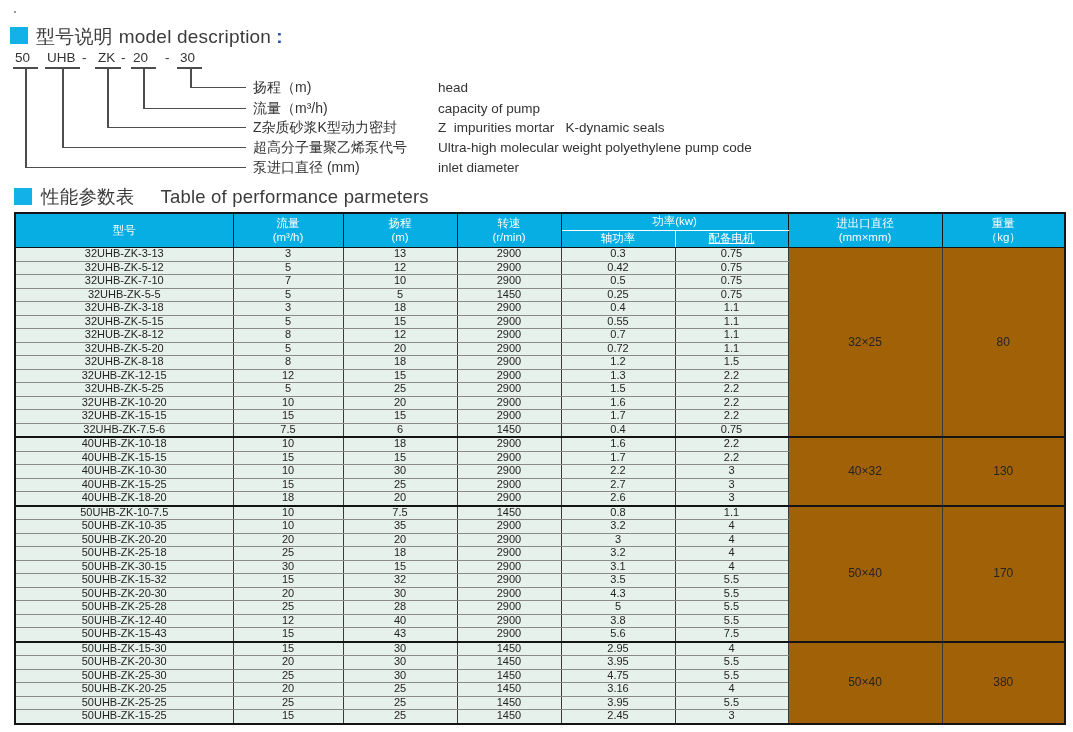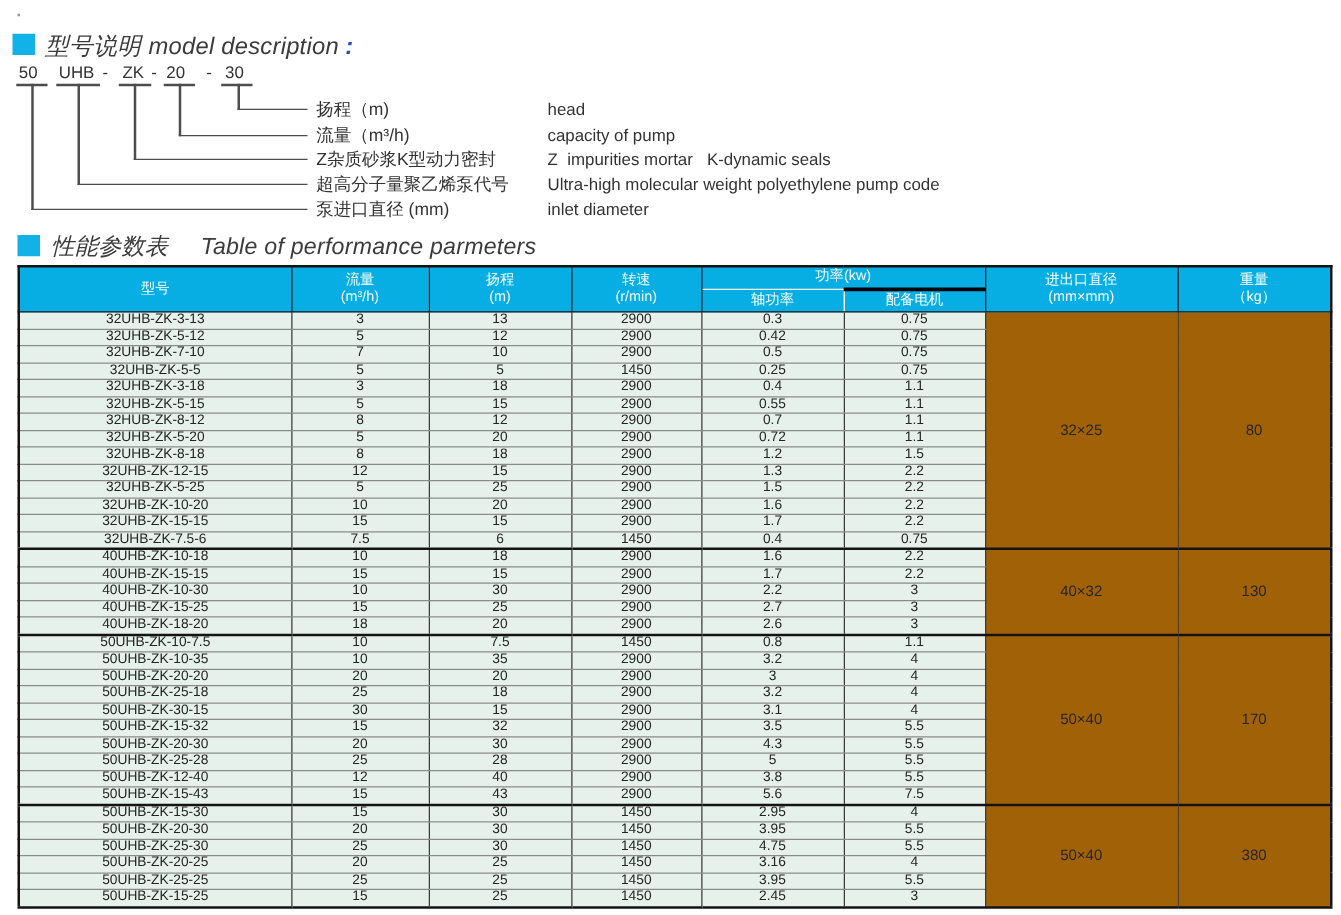--- a/index.html
+++ b/index.html
@@ -3,21 +3,21 @@
 <meta charset="utf-8">
 <style>
   html,body { margin:0; padding:0; }
   body {
     width:1073px; height:732px; background:#ffffff; position:relative;
     font-family:"Liberation Sans", sans-serif; color:#333; overflow:hidden;
   }
 
   
   .bullet { position:absolute; width:18px; height:17px; background:#12B2E8; }
-  .sec-title { position:absolute; font-size:19px; color:#3b3b3b; letter-spacing:0.2px; white-space:nowrap;font-style:italic; }
+  .sec-title { position:absolute; font-size:19px; color:#3b3b3b; letter-spacing:0.2px; white-space:nowrap; }
   .sec-title .en { margin-left:6px; }
   .sec-title .colon { color:#1E53AE; font-weight:bold; margin-left:5px; }
 
   
   .tok { position:absolute; top:50px; font-size:13.5px; color:#333; white-space:nowrap; }
   .hline, .vline { position:absolute; background:#4d4d4d; }
   .hline { height:1.5px; }
   .vline { width:1.5px; }
   .cn-label { position:absolute; left:253px; font-size:14px; color:#333; white-space:pre; line-height:17px; }
   .en-label { position:absolute; left:438px; font-size:13.5px; color:#333; white-space:pre; line-height:17px; }
@@ -28,21 +28,21 @@
     border-collapse:collapse; table-layout:fixed;
     border:2px solid #141414;
   }
   table.perf th {
     background:#06AEE4; color:#fff; font-weight:normal;
     font-size:11.5px; line-height:1.15; padding:0;
     border:1px solid #141414; height:16px;
   }
   table.perf th.power-span { border-bottom:1px solid #ffffff; }
   table.perf th.sub-shaft  { border-top:1px solid #ffffff; border-right:1px solid #ffffff; }
-  table.perf th.sub-motor  { border-top:3px solid #000000; border-left:1px solid #ffffff; }
+  table.perf th.sub-motor  { border-top:1px solid #000000; border-left:1px solid #ffffff;text-decoration:underline; }
   table.perf td {
     background:#E7F1EB; text-align:center; vertical-align:middle;
     font-size:11px; color:#242424; height:12.5px; padding:0; line-height:1.05;
     border-left:1px solid #3a3a3a; border-right:1px solid #3a3a3a;
     border-bottom:1px solid #8a8a8a;
   }
   table.perf tr.group-end td { border-bottom:2px solid #141414; }
   table.perf td.merged { background:#a16207; font-size:12px; border-bottom:2px solid #141414; }
   .dot { position:absolute; left:14px; top:11px; width:2px; height:2px; background:#9a9a9a; }
 </style>

